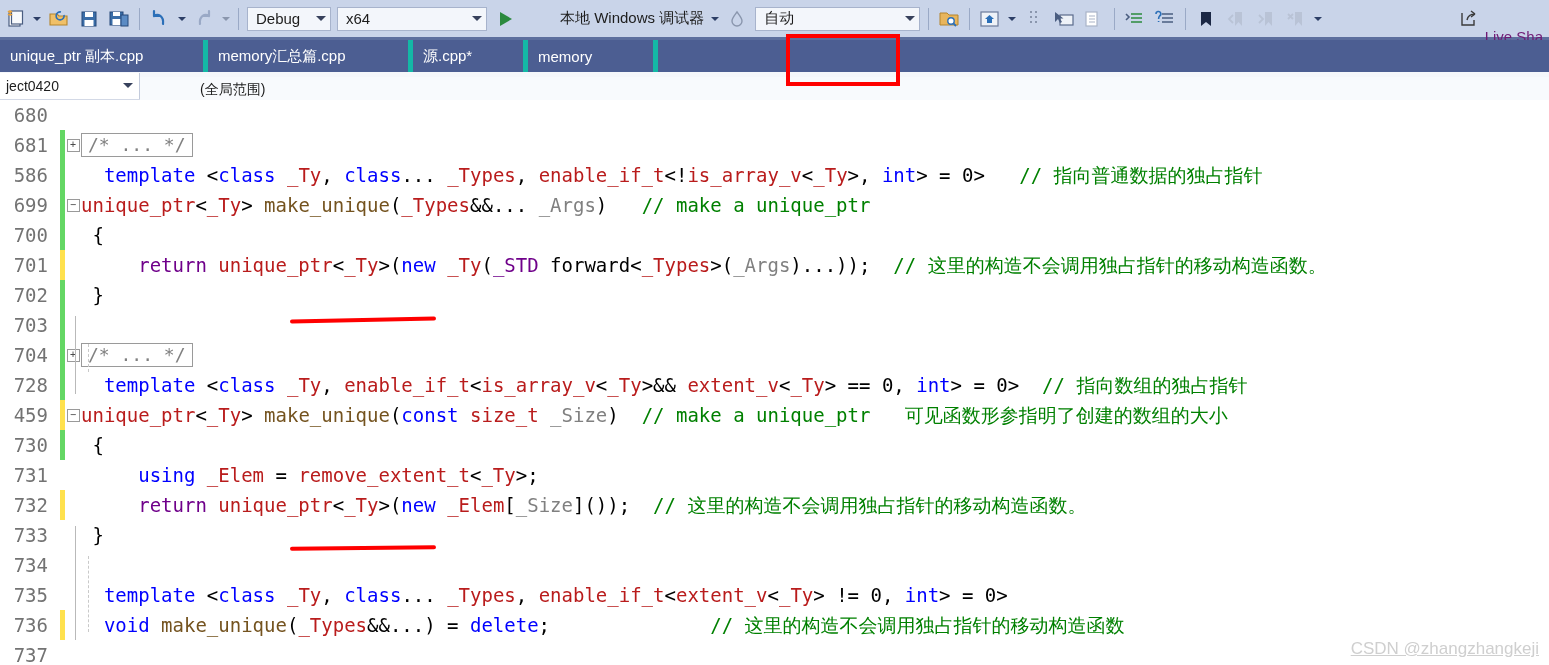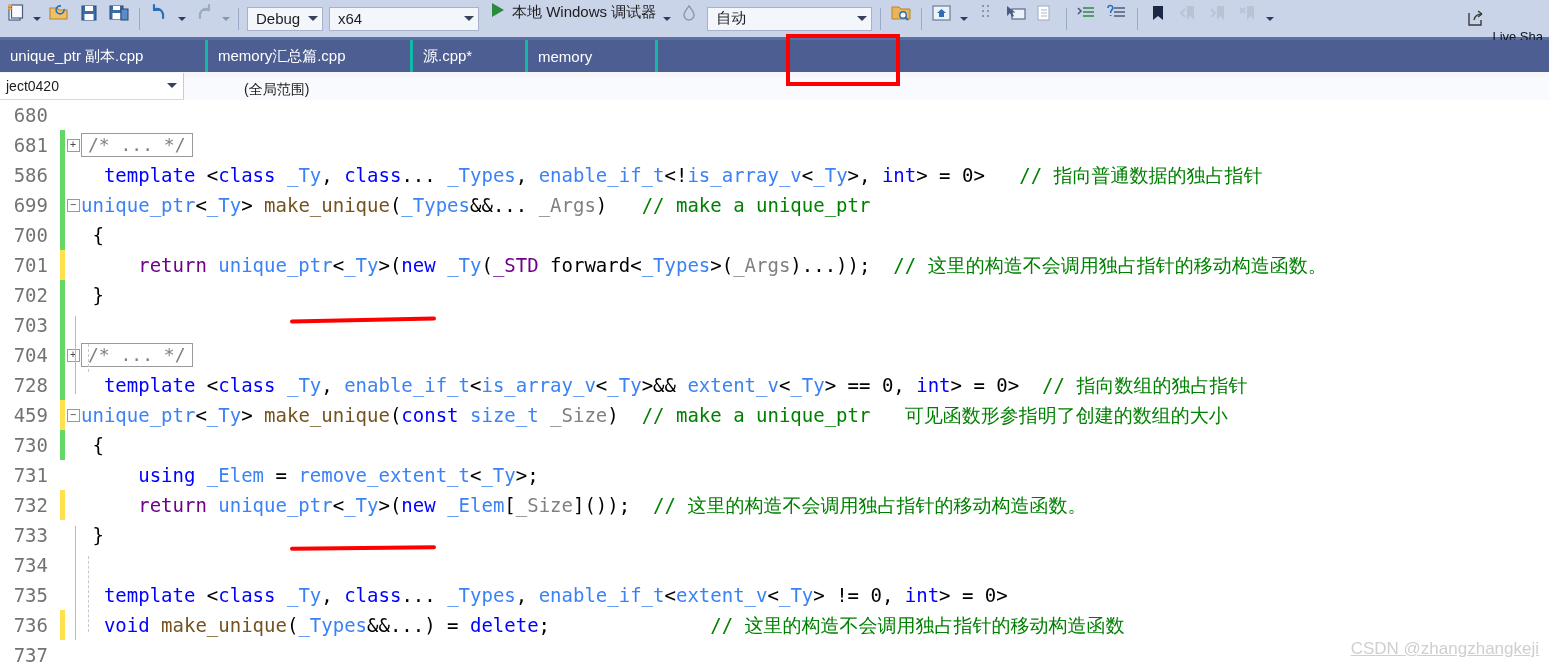--- a/index.html
+++ b/index.html
@@ -13,64 +13,65 @@
   #toolbar{
     position:relative;
     height:40px;width:1549px;
     background:#c9d4e9;
     display:flex;align-items:center;
     box-sizing:border-box;
     border-bottom:3px solid #5d6f9e;
   }
   .tb-group{display:flex;align-items:center;height:100%;}
   .tb-btn{
-    display:flex;justify-content:center;
+    display:flex;align-items:center;justify-content:center;
     height:32px;min-width:26px;padding:0 2px;
     cursor:default;
+    gap:40px;
   }
   .tb-sep{width:1px;height:22px;background:#9aa9c6;margin:0 5px;}
   .tb-caret{
     width:0;height:0;border-left:4px solid transparent;border-right:4px solid transparent;
     border-top:4px solid #2c3e66;margin:0 3px;
   }
   .tb-caret.dim{border-top-color:#8a96ad;}
   .tb-combo{
     height:24px;background:#f3f6fb;border:1px solid #a7b3cc;
     display:flex;align-items:center;justify-content:space-between;
     padding:0 4px 0 8px;margin:0 3px;font-size:15px;color:#1d1d1d;
     box-sizing:border-box;
   }
   .tb-combo .lbl{white-space:nowrap;overflow:hidden;}
-  .combo-debug{width:76px;}
+  .combo-debug{width:84px;}
   .combo-plat{width:150px;}
   .combo-auto{width:165px;}
   .tb-text{font-size:15px;color:#1d1d1d;white-space:nowrap;padding:0 2px;}
   .play-tri{
     width:0;height:0;border-top:7px solid transparent;border-bottom:7px solid transparent;
     border-left:12px solid #2b8a3e;margin-right:6px;
   }
   .dropdown-arrow{
     width:0;height:0;border-left:5px solid transparent;border-right:5px solid transparent;
     border-top:5px solid #37415c;
   }
   .tb-right{margin-left:auto;display:flex;align-items:center;padding-right:6px;}
-  .live-share{font-size:13px;color:#0f172a;margin-left:6px;margin-top:36px;}
+  .live-share{font-size:15px;color:#701a75;margin-left:6px;margin-top:36px;}
 
   
   #tabstrip{
     position:relative;
     height:32px;width:1549px;
     background:#4c5e92;
     display:flex;align-items:stretch;
     box-sizing:border-box;
   }
   .tab{
     display:flex;align-items:center;
     padding:0 10px;font-size:15px;color:#ffffff;
-    border-right:3px solid #14b8a6;
+    border-right:5px solid #14b8a6;
     white-space:nowrap;cursor:default;
     box-sizing:border-box;
   }
   .tab.active{
     background:#f2c97d;color:#2b2b2b;
     border-right:none;
   }
   .tab .pin{margin-left:10px;font-size:13px;color:#4a4a4a;}
   .tab .close{margin-left:9px;font-size:15px;color:#4a4a4a;}
   #tabstrip .filler{flex:1;background:#4c5e92;}
@@ -87,21 +88,21 @@
     height:28px;width:1549px;background:#f5f7fb;
     display:flex;align-items:center;
     border-bottom:1px solid #d3d9e6;
     box-sizing:border-box;
   }
   .nav-combo{
     height:26px;background:#ffffff;border-right:1px solid #c3cbdc;
     display:flex;align-items:center;justify-content:space-between;
     padding:0 6px 0 6px;font-size:14px;color:#1d1d1d;box-sizing:border-box;
   }
-  .nav-combo.left{width:184px;}
+  .nav-combo.left{width:140px;}
   .nav-combo.right{flex:1;padding-left:60px;background:#f8fafd;border-right:none;margin-top:8px;}
 
   
   #editor{
     position:relative;
     width:1549px;height:565px;background:#ffffff;
     font-family:"DejaVu Sans Mono","Liberation Mono",monospace;
     overflow:hidden;
   }
   .code-row{
@@ -126,21 +127,21 @@
     font-size:10px;line-height:9px;text-align:center;color:#4a4a4a;
     font-family:"DejaVu Sans Mono",monospace;
   }
   .code-text{
     font-size:19px;white-space:pre;color:#000000;
     font-family:"DejaVu Sans Mono","Liberation Mono",monospace;
     line-height:30px;
   }
   
   .kw{color:#0000ff;}
-  .typ{color:#3b82f6;}
+  .typ{color:#b91c1c;}
   .fn{color:#74531f;}
   .cmt{color:#008000;}
   .mac{color:#6f008a;}
   .pl{color:#000000;}
   .id{color:#808080;}
   .collapsed{
     display:inline-block;border:1px solid #9a9a9a;background:#ffffff;
     color:#808080;padding:0 6px;font-size:18px;line-height:22px;
   }
   .vline{

